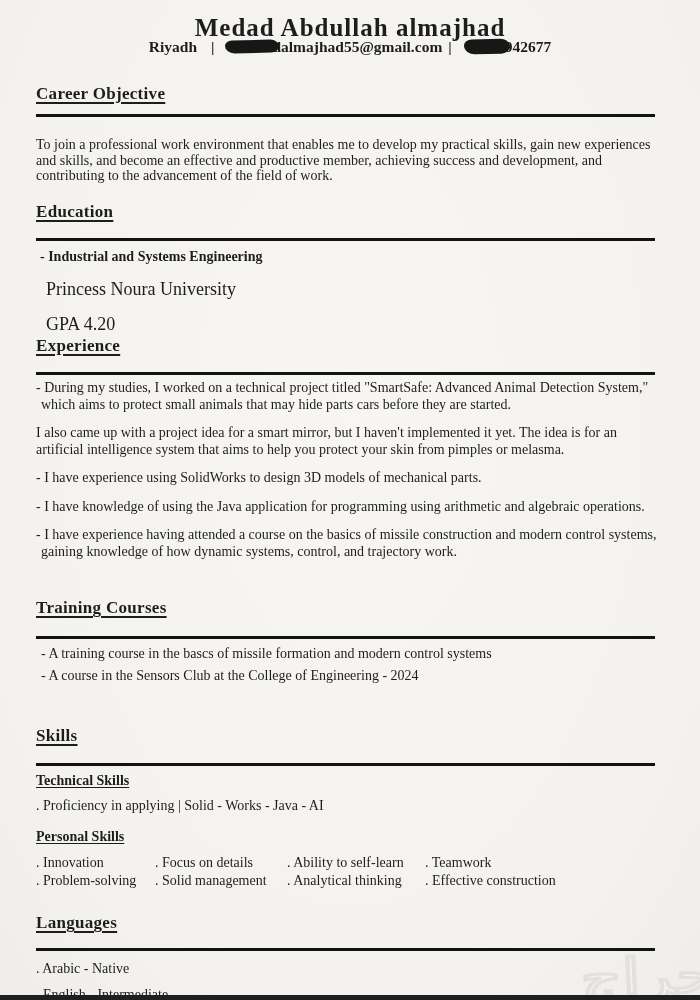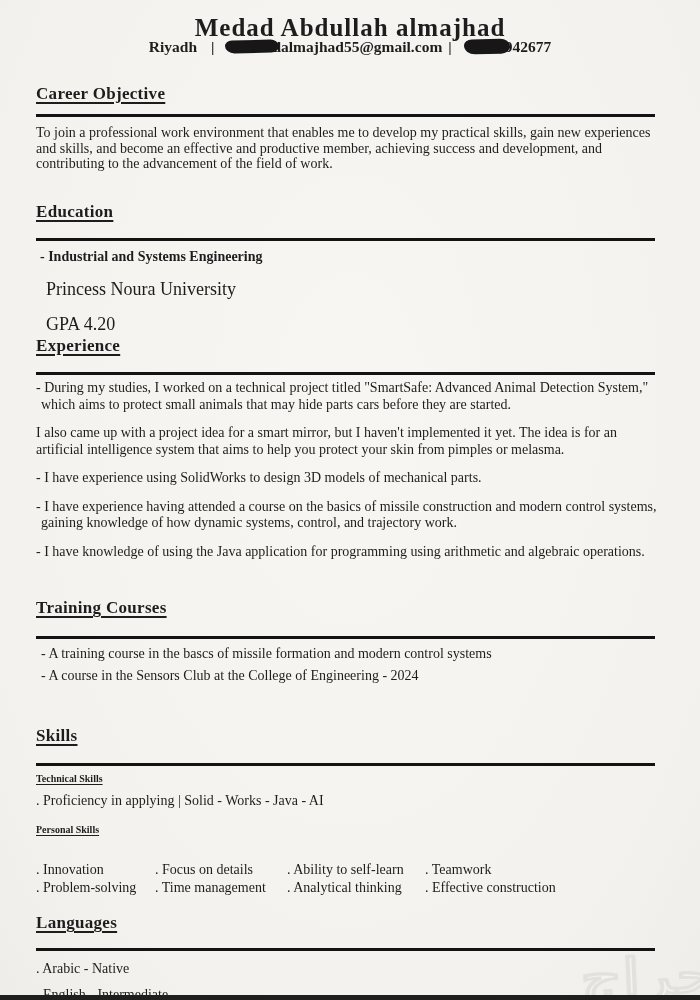--- a/index.html
+++ b/index.html
@@ -37,40 +37,40 @@
     text-decoration:underline;text-decoration-thickness:1.5px;text-underline-offset:3px;
   }
   .rule{height:3px;background:#131313;width:619px;}
   .sec-career{top:84px;}      .sec-career .rule{margin-top:10px;}
   .sec-education{top:202px;}  .sec-education .rule{margin-top:16px;}
   .sec-experience{top:336px;} .sec-experience .rule{margin-top:16px;}
   .sec-training{top:598px;}   .sec-training .rule{margin-top:18px;}
   .sec-skills{top:726px;}     .sec-skills .rule{margin-top:17px;}
   .sec-languages{top:913px;}  .sec-languages .rule{margin-top:15px;}
 
-  .body{font-size:14px;line-height:15.5px;margin:8px 0 0;}
+  .body{font-size:14px;line-height:15.5px;margin:20px 0 0;}
 
   .edu-degree{font-weight:bold;font-size:14px;margin-top:8px;padding-left:4px;}
   .edu-line{font-size:18px;margin-top:14px;padding-left:10px;}
 
   .exp-list{margin-top:5px;}
   .exp-item{font-size:14px;line-height:16.5px;margin:0 0 12px;}
   .exp-item.indent{padding-left:5px;text-indent:-5px;}
 
   .train-list{margin-top:4px;}
   .train-item{font-size:14px;line-height:22px;padding-left:5px;}
 
   .sub-title{
-    font-size:10px;font-weight:bold;margin-top:7px;
+    font-size:14px;font-weight:bold;margin-top:7px;
     text-decoration:underline;text-decoration-thickness:1.2px;text-underline-offset:2px;
   }
   .sub-title-personal{margin-top:15px;}
   .tech-item{font-size:14px;margin-top:9px;}
   .skill-grid{
-    margin-top:26px;display:grid;
+    margin-top:9px;display:grid;
     grid-template-columns:119px 132px 138px auto;
     font-size:14px;line-height:18px;
   }
   .lang-list{margin-top:5px;}
   .lang-item{font-size:14px;line-height:26px;}
 
   .bottom-bar{position:absolute;left:0;right:0;bottom:0;height:5px;background:#1f1f1f;}
   .watermark{
     position:absolute;right:-18px;bottom:-4px;
     font-size:50px;font-weight:bold;letter-spacing:5px;
@@ -105,22 +105,22 @@
     <div class="edu-line">GPA 4.20</div>
   </section>
 
   <section class="sec sec-experience">
     <h2 class="sec-title">Experience</h2>
     <div class="rule"></div>
     <div class="exp-list">
       <div class="exp-item indent">- During my studies, I worked on a technical project titled "SmartSafe: Advanced Animal Detection System," which aims to protect small animals that may hide parts cars before they are started.</div>
       <div class="exp-item">I also came up with a project idea for a smart mirror, but I haven't implemented it yet. The idea is for an artificial intelligence system that aims to help you protect your skin from pimples or melasma.</div>
       <div class="exp-item indent">- I have experience using SolidWorks to design 3D models of mechanical parts.</div>
+      <div class="exp-item indent">- I have knowledge of using the Java application for programming using arithmetic and algebraic operations.</div>
       <div class="exp-item indent">- I have experience having attended a course on the basics of missile construction and modern control systems, gaining knowledge of how dynamic systems, control, and trajectory work.</div>
-      <div class="exp-item indent">- I have knowledge of using the Java application for programming using arithmetic and algebraic operations.</div>
     </div>
   </section>
 
   <section class="sec sec-training">
     <h2 class="sec-title">Training Courses</h2>
     <div class="rule"></div>
     <div class="train-list">
       <div class="train-item">- A training course in the bascs of missile formation and modern control systems</div>
       <div class="train-item">- A course in the Sensors Club at the College of Engineering - 2024</div>
     </div>
@@ -131,21 +131,21 @@
     <div class="rule"></div>
     <div class="sub-title">Technical Skills</div>
     <div class="tech-item">. Proficiency in applying | Solid - Works - Java - AI</div>
     <div class="sub-title sub-title-personal">Personal Skills</div>
     <div class="skill-grid">
       <span>. Innovation</span>
       <span>. Focus on details</span>
       <span>. Ability to self-learn</span>
       <span>. Teamwork</span>
       <span>. Problem-solving</span>
-      <span>. Time management</span>
+      <span>. Solid management</span>
       <span>. Analytical thinking</span>
       <span>. Effective construction</span>
     </div>
   </section>
 
   <section class="sec sec-languages">
     <h2 class="sec-title">Languages</h2>
     <div class="rule"></div>
     <div class="lang-list">
       <div class="lang-item">. Arabic  - Native</div>

